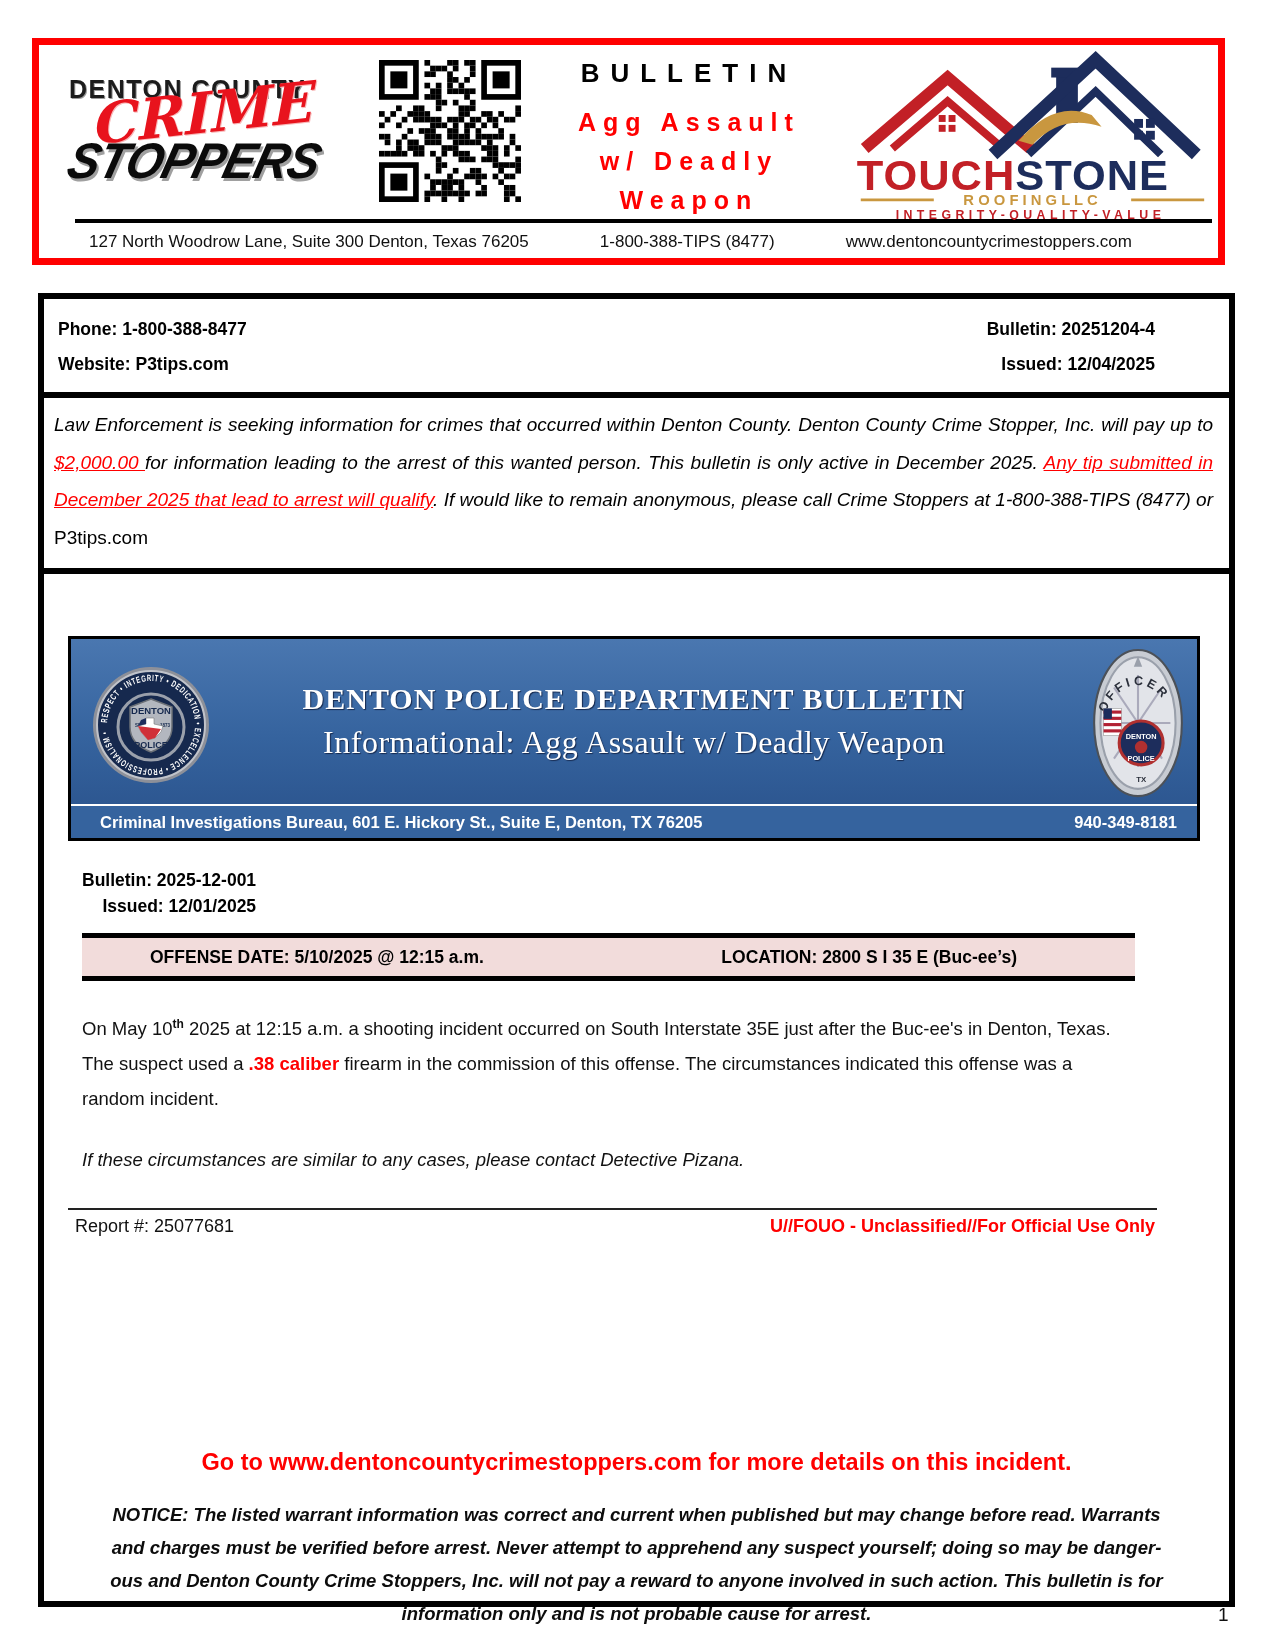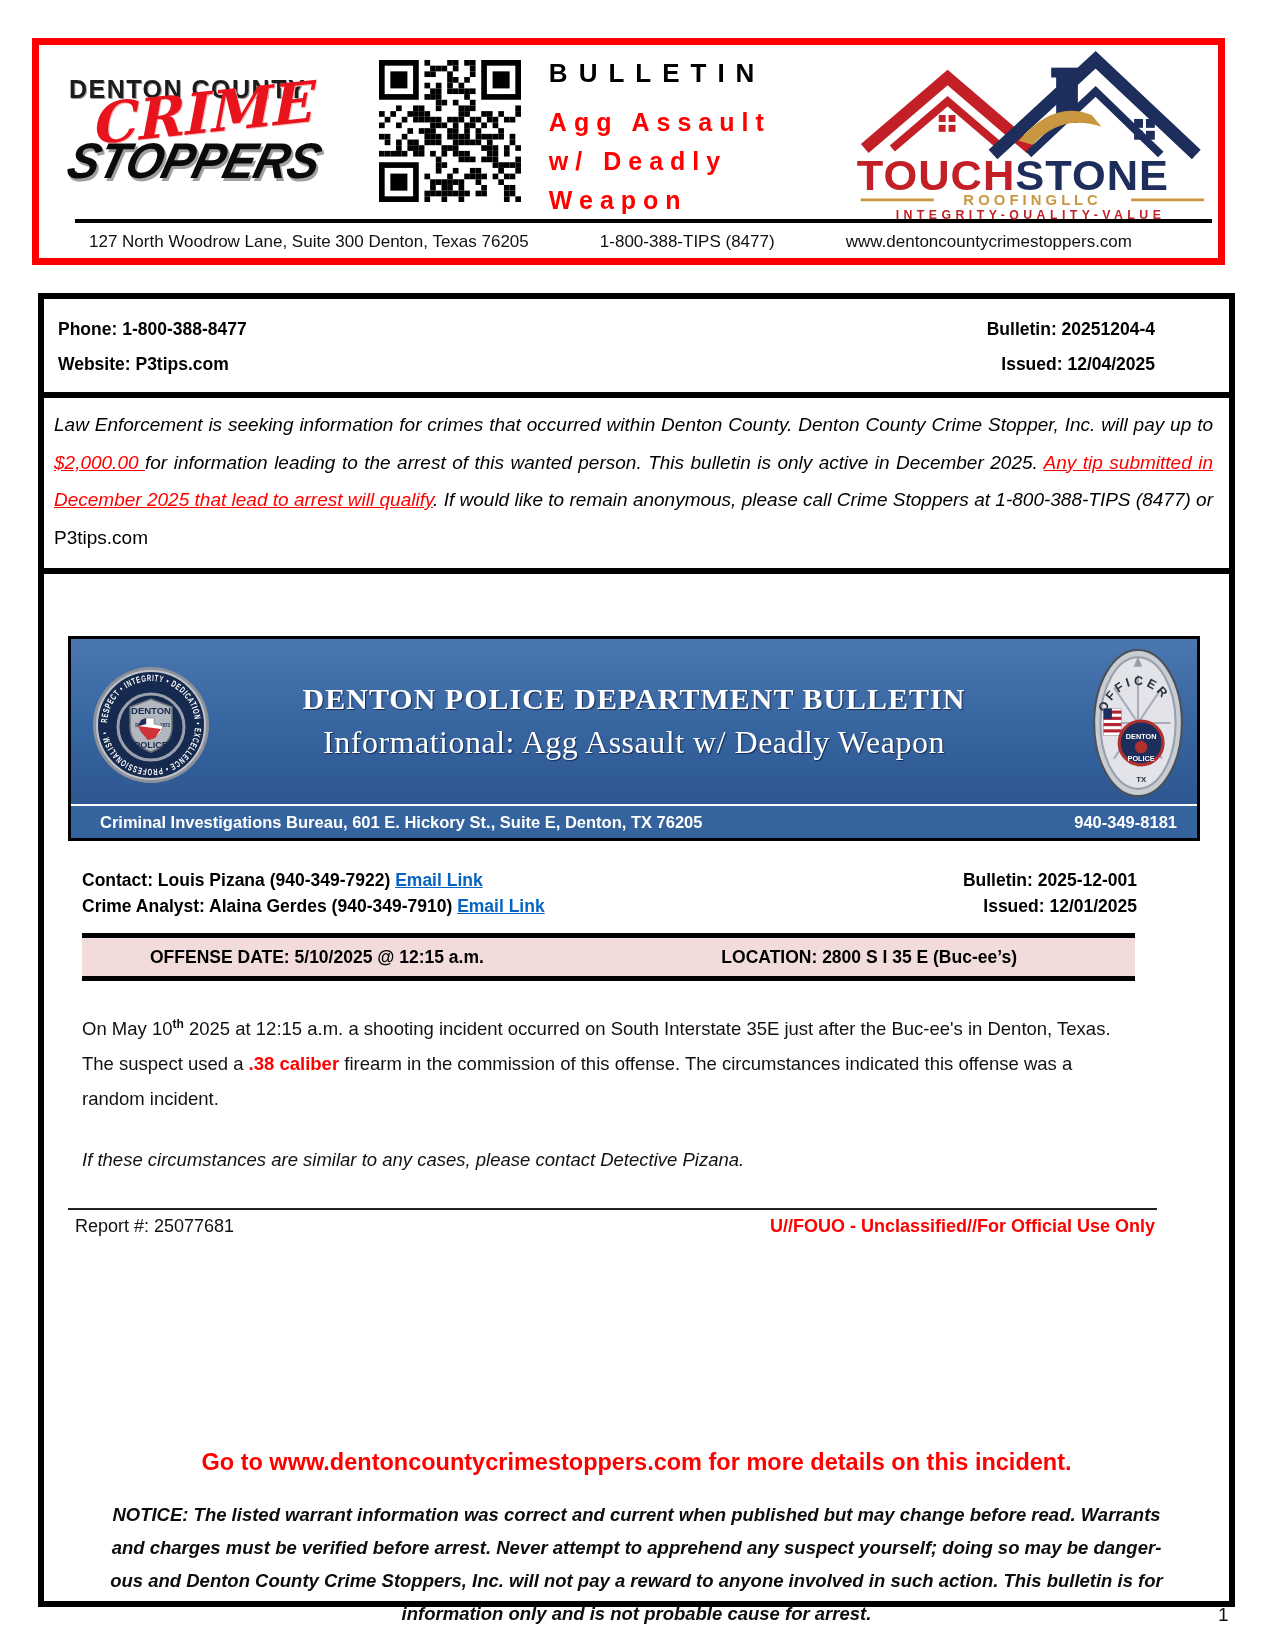--- a/index.html
+++ b/index.html
@@ -8,21 +8,21 @@
   .page { position:relative; width:1275px; height:1650px; background:#fff; overflow:hidden; }
 
   
   .top-box { position:absolute; left:32px; top:38px; width:1193px; height:227px; border:7px solid #ff0000; background:#fff; }
   .logo-row { display:flex; align-items:center; height:172px; }
   .cs-logo { width:300px; margin-left:30px; line-height:1; }
   .cs-line1 { font-size:25px; font-weight:800; letter-spacing:1.5px; color:#1c1c1c; text-shadow:1px 1px 0 #9a9a9a; }
   .cs-line2 { font-family:"DejaVu Serif","Liberation Serif",serif; font-style:italic; font-weight:900; font-size:56px; color:#e8131d; transform:rotate(-6deg) skewX(-6deg); transform-origin:left; margin:-6px 0 0 26px; text-shadow:1px 1px 0 #f8b9b9; }
   .cs-line3 { font-style:italic; font-weight:900; font-size:50px; color:#0b0b0b; transform:skewX(-14deg) scaleX(.95); transform-origin:left; margin-top:-16px; letter-spacing:-1px; text-shadow:3px 3px 0 #a0a0a0; }
   .qr { width:142px; height:142px; margin-left:16px; flex:none; }
-  .bulletin-head { width:286px; text-align:left; margin-left:28px;margin-top:16px; }
+  .bulletin-head { width:286px; text-align:center; margin-left:28px;margin-top:16px; }
   .bulletin-label { font-size:26px; font-weight:800; letter-spacing:11px; color:#000; margin-bottom:14px; }
   .subject-line { font-size:25px; font-weight:800; letter-spacing:7px; color:#ff0000; line-height:39px; }
   .ts-logo { width:375px; margin-left:14px; flex:none; }
   .top-rule { height:4px; background:#000; margin:2px 6px 0 36px; }
   .addr-row { display:flex; justify-content:space-between; align-items:center; padding:9px 86px 0 50px; font-size:17px; color:#111; }
 
   
   .main-box { position:absolute; left:38px; top:293px; width:1197px; height:1314px; border:6px solid #000; background:#fff; }
   .info-head { display:flex; justify-content:space-between; padding:13px 74px 10px 14px; }
   .info-left div, .info-right div { font-size:17.5px; font-weight:700; line-height:35px; }
@@ -419,24 +419,20 @@
         <text x="48" y="132" text-anchor="middle" font-size="7.5" font-weight="700" fill="#2a2f3a" font-family="Liberation Sans, DejaVu Sans, sans-serif">TX</text>
       </svg>
 
       <div class="pd-strip">
         <span>Criminal Investigations Bureau, 601 E. Hickory St., Suite E, Denton, TX  76205</span>
         <span>940-349-8181</span>
       </div>
     </div>
 
     <div class="contact-rows">
-      <div class="contact-left">
-        <div><span>Contact:  Louis Pizana (940-349-7922) </span><a class="email-link" href="#">Email Link</a></div>
-        <div><span>Crime Analyst:  Alaina Gerdes (940-349-7910) </span><a class="email-link" href="#">Email Link</a></div>
-      </div>
       <div class="contact-right">
         <div>Bulletin: 2025-12-001</div>
         <div>Issued: 12/01/2025</div>
       </div>
     </div>
 
     <div class="offense-bar">
       <span class="offense-date">OFFENSE DATE: 5/10/2025 @ 12:15 a.m.</span>
       <span class="offense-loc">LOCATION: 2800 S I 35 E (Buc-ee’s)</span>
     </div>

